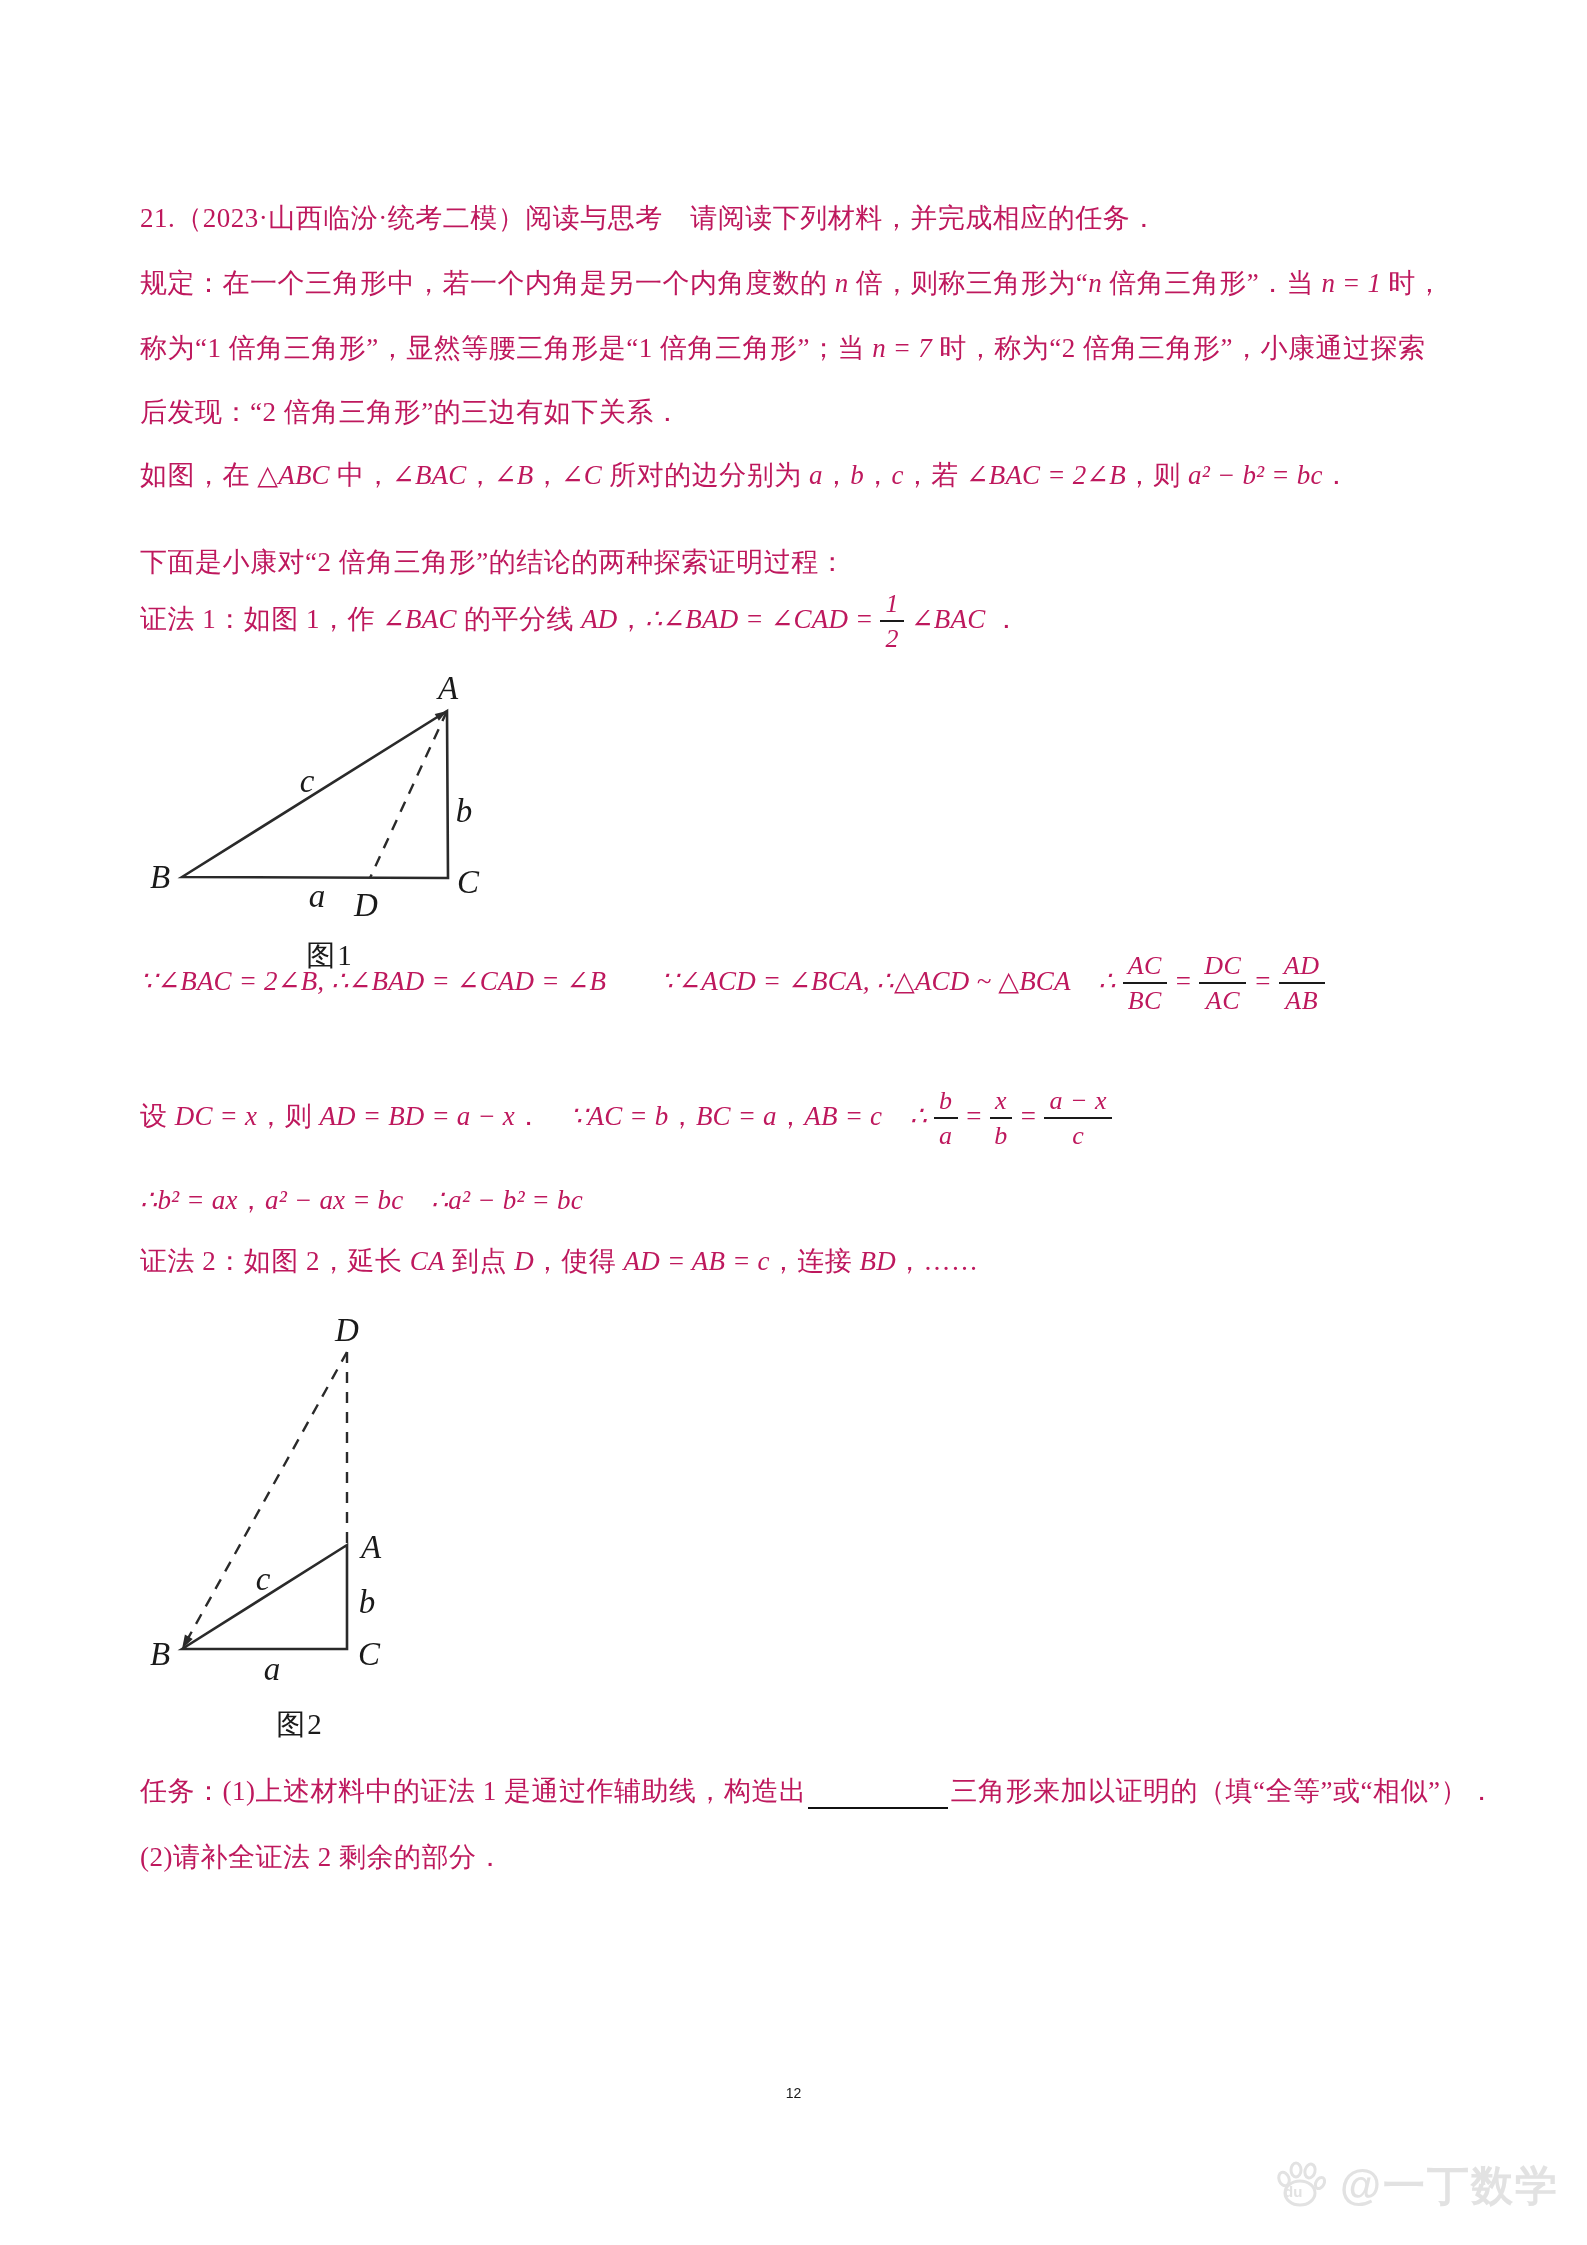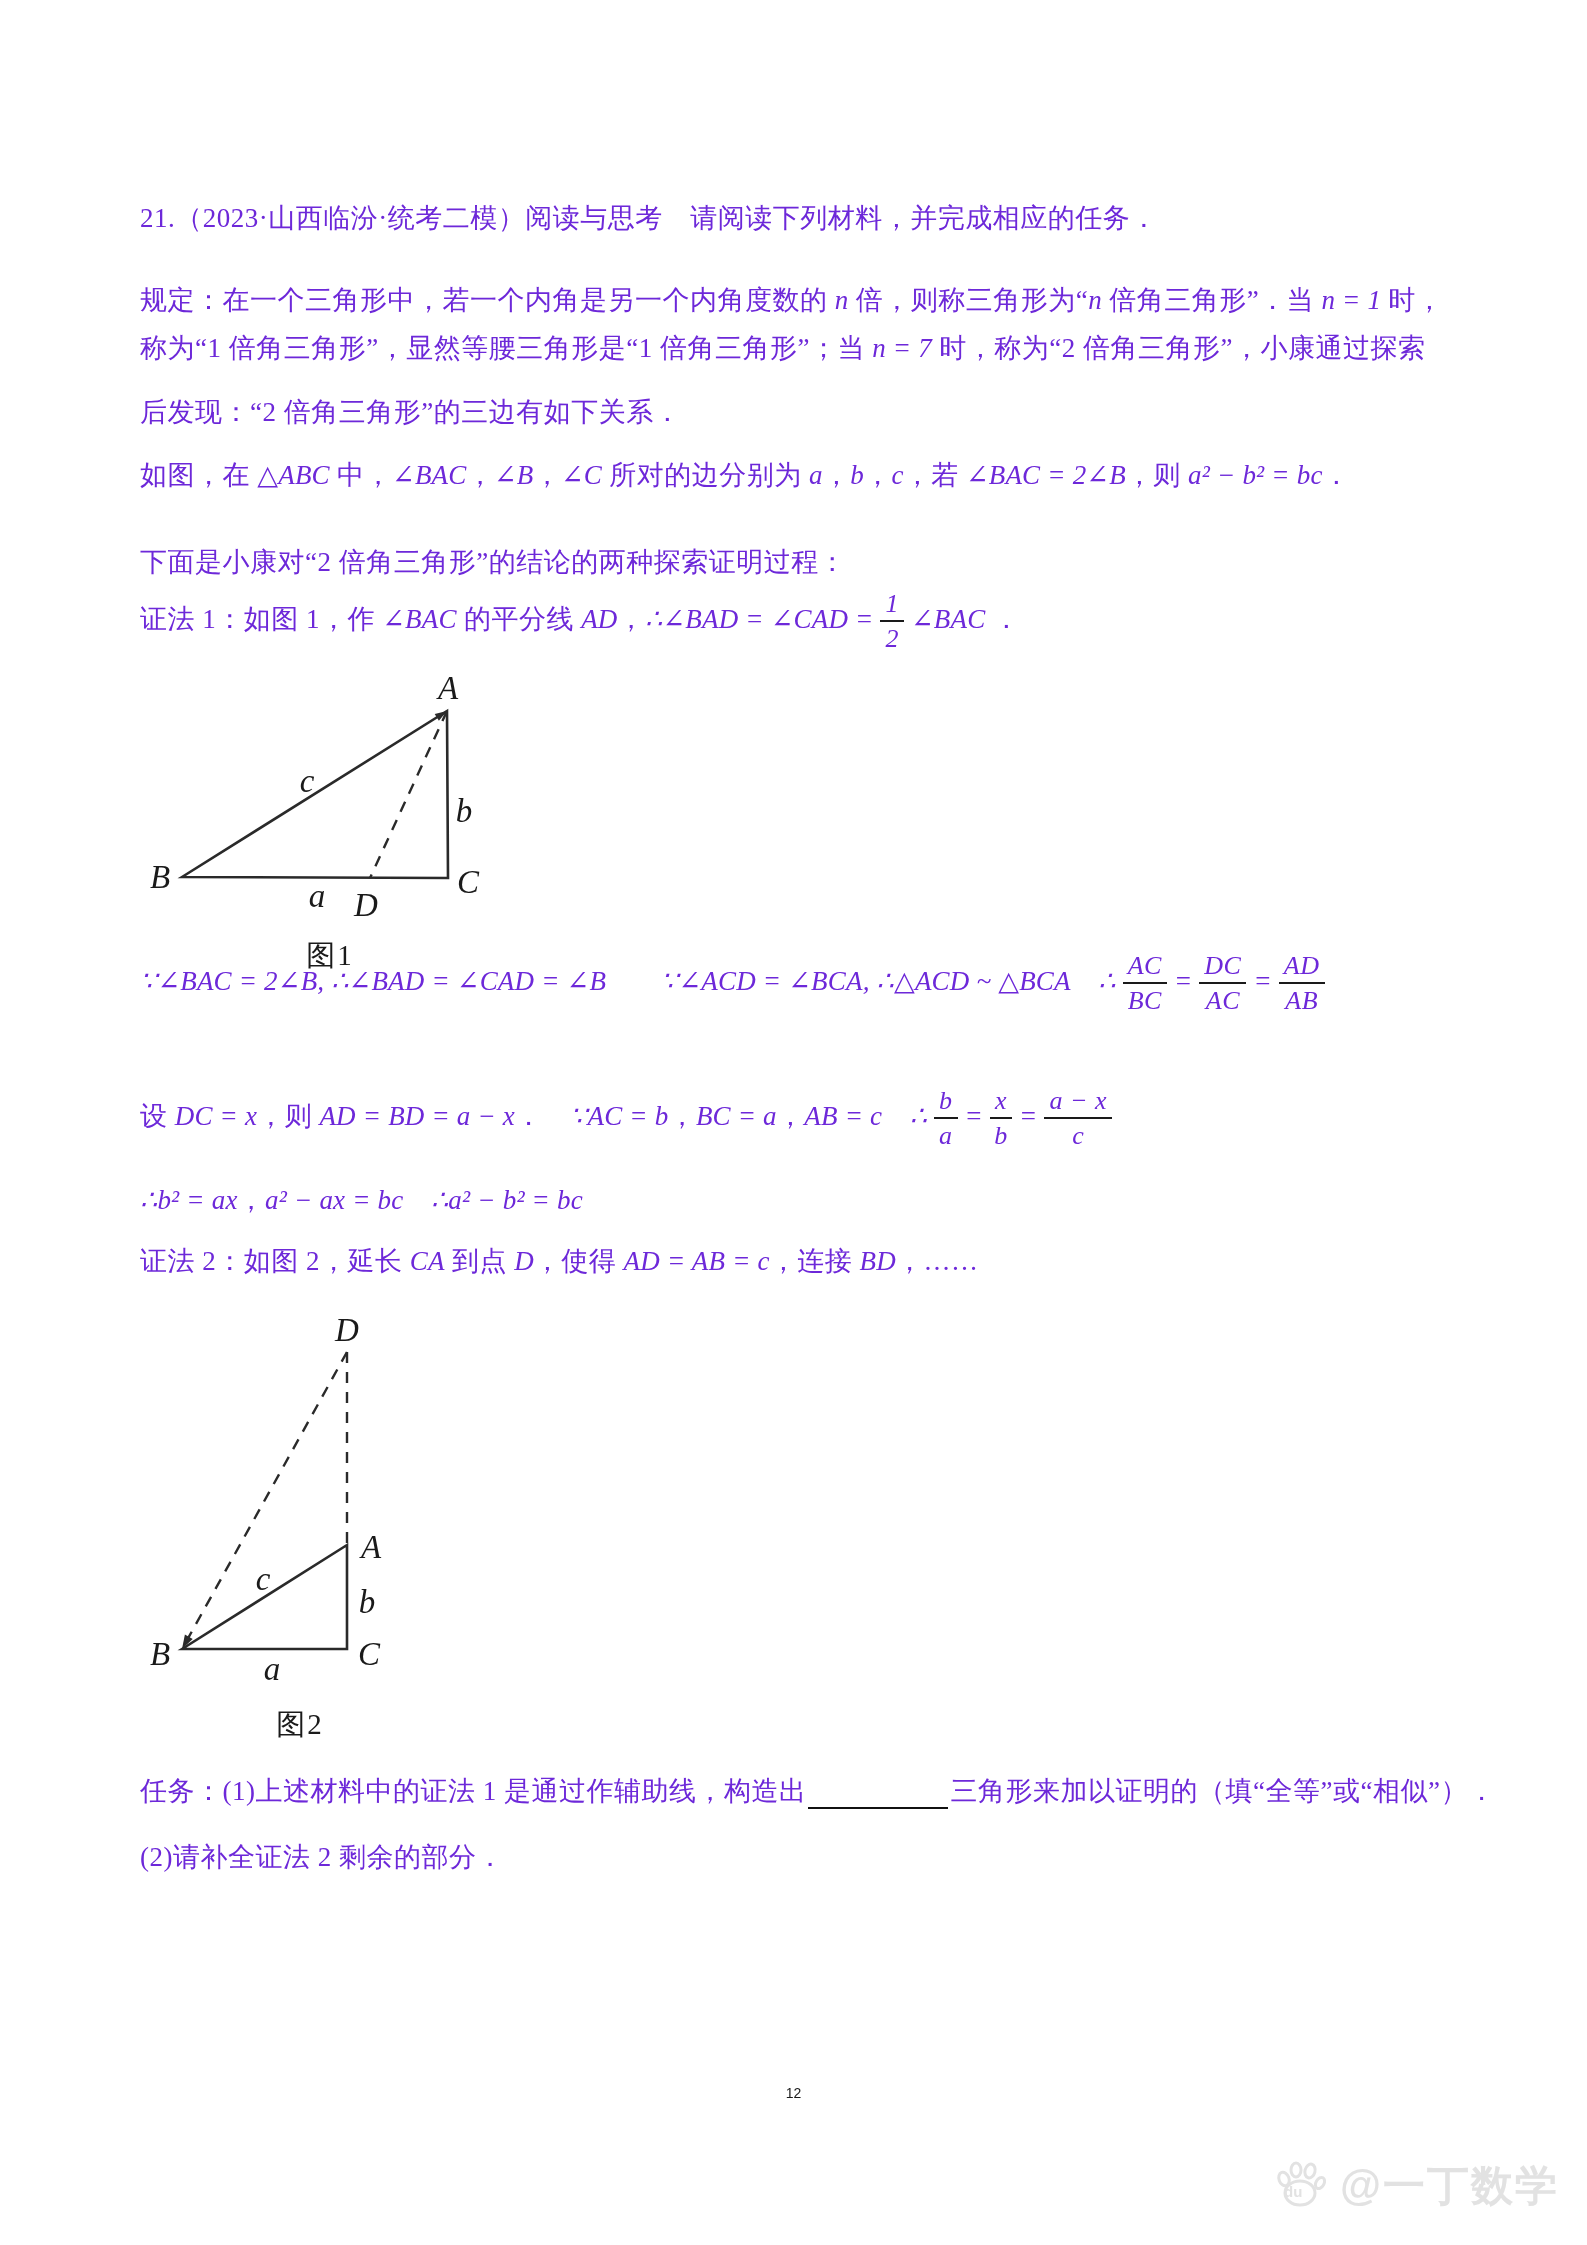--- a/index.html
+++ b/index.html
@@ -5,21 +5,21 @@
   html,body { margin:0; padding:0; }
   body {
     width:1587px; height:2245px; position:relative;
     background:#ffffff; overflow:hidden;
     font-family:"Liberation Serif","DejaVu Serif",serif;
     color:#1a1a1a;
   }
   .line {
     position:absolute; left:140px;
     font-size:27px; line-height:1.35; letter-spacing:0.5px;
-    white-space:nowrap; color:#6d28d9;
+    white-space:nowrap; color:#be185d;
   }
   .math { font-style:italic; letter-spacing:0.2px; }
   .frac {
     display:inline-flex; flex-direction:column; align-items:center;
     vertical-align:middle; margin:0 7px; font-style:italic;
     font-size:26px; line-height:1.05;
   }
   .frac .num { border-bottom:2px solid #1a1a1a; padding:0 5px 3px 5px; }
   .frac .den { padding-top:3px; }
   .blank {
@@ -49,21 +49,21 @@
   .watermark .du {
     position:absolute; left:10px; top:22px; font-size:15px;
     font-weight:bold; color:#e2e2e2; letter-spacing:0;
   }
   .pawwrap { position:relative; width:52px; height:50px; }
 </style>
 </head>
 <body>
 
 <div class="line" style="top:200px"><span>21.（2023·山西临汾·统考二模）阅读与思考　请阅读下列材料，并完成相应的任务．</span></div>
-<div class="line" style="top:282px"><span>规定：在一个三角形中，若一个内角是另一个内角度数的 </span><span class="math">n</span><span> 倍，则称三角形为“</span><span class="math">n</span><span> 倍角三角形”．当 </span><span class="math">n = 1</span><span> 时，</span></div>
+<div class="line" style="top:265px"><span>规定：在一个三角形中，若一个内角是另一个内角度数的 </span><span class="math">n</span><span> 倍，则称三角形为“</span><span class="math">n</span><span> 倍角三角形”．当 </span><span class="math">n = 1</span><span> 时，</span></div>
 <div class="line" style="top:330px"><span>称为“1 倍角三角形”，显然等腰三角形是“1 倍角三角形”；当 </span><span class="math">n = 7</span><span> 时，称为“2 倍角三角形”，小康通过探索</span></div>
 <div class="line" style="top:394px"><span>后发现：“2 倍角三角形”的三边有如下关系．</span></div>
 <div class="line" style="top:457px"><span>如图，在 </span><span class="math">△ABC</span><span> 中，</span><span class="math">∠BAC</span><span>，</span><span class="math">∠B</span><span>，</span><span class="math">∠C</span><span> 所对的边分别为 </span><span class="math">a</span><span>，</span><span class="math">b</span><span>，</span><span class="math">c</span><span>，若 </span><span class="math">∠BAC = 2∠B</span><span>，则 </span><span class="math">a² − b² = bc</span><span>．</span></div>
 <div class="line" style="top:544px"><span>下面是小康对“2 倍角三角形”的结论的两种探索证明过程：</span></div>
 <div class="line" style="top:590px"><span>证法 1：如图 1，作 </span><span class="math">∠BAC</span><span> 的平分线 </span><span class="math">AD</span><span>，</span><span class="math">∴∠BAD = ∠CAD =</span><span class="frac">
       <span class="num">1</span>
       <span class="den">2</span>
     </span><span class="math">∠BAC</span><span> ．</span></div>
 
 <div class="fig" style="left:140px; top:668px; width:520px; height:340px">

